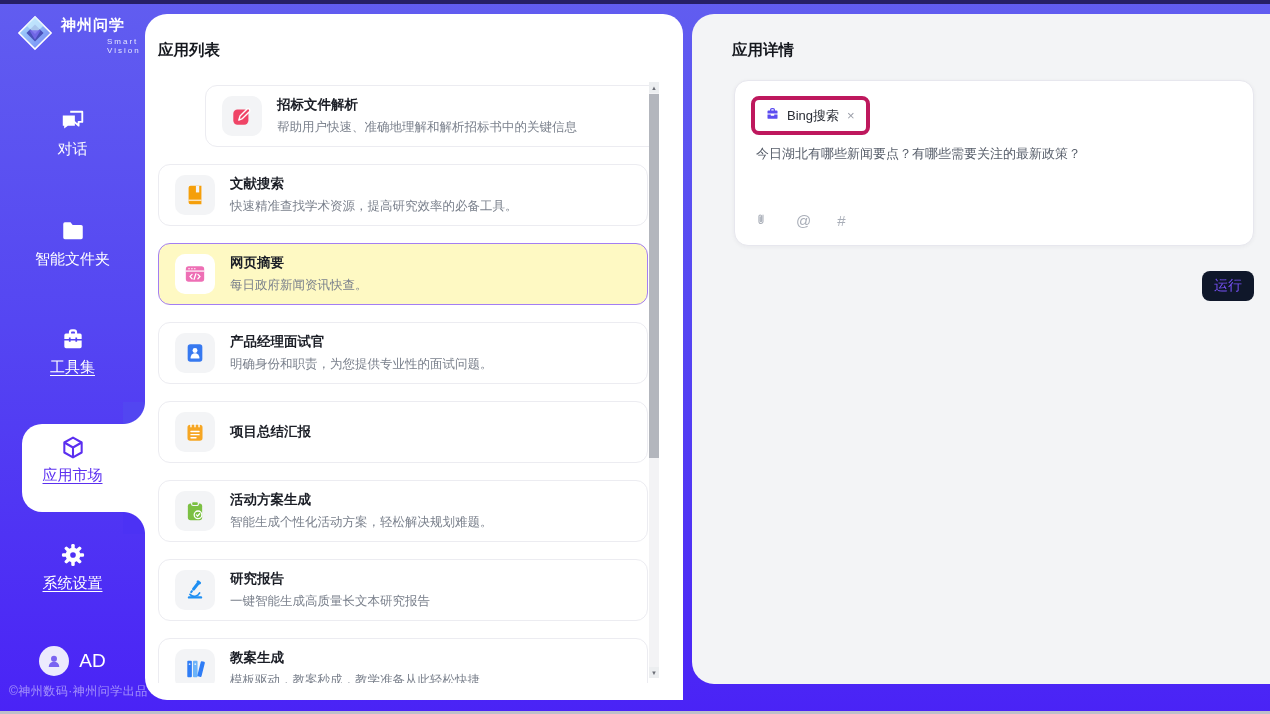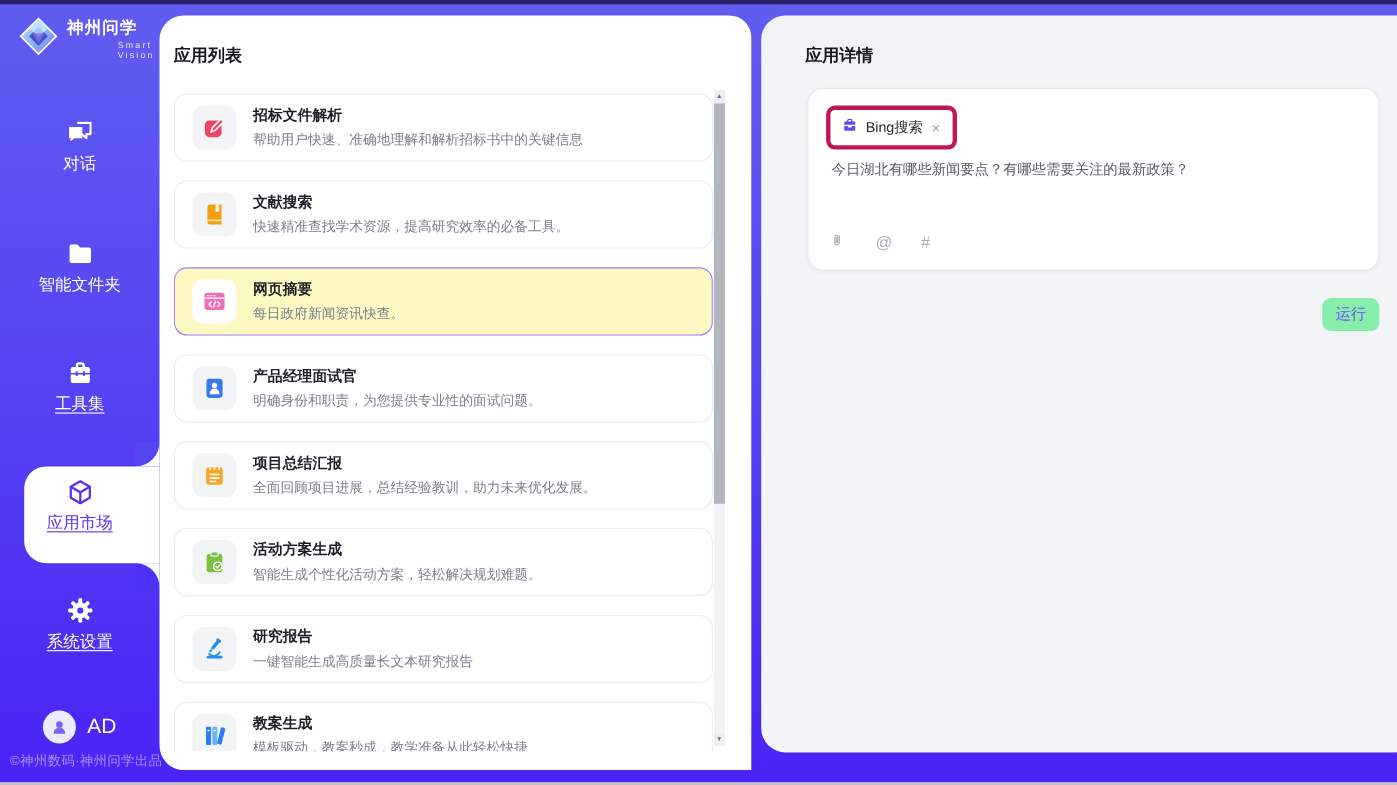--- a/index.html
+++ b/index.html
@@ -41,21 +41,21 @@
   .sb-footer { position:absolute; left:9px; top:683px; color:rgba(255,255,255,.48); font-size:12px;
                letter-spacing:.5px; z-index:22; white-space:nowrap; }
 
   
   .pl-title { position:absolute; left:13px; top:26px; font-size:15.5px; font-weight:bold; color:#15181e; }
   .pd-title { position:absolute; left:40px; top:26px; font-size:15.5px; font-weight:bold; color:#15181e; }
   .list-viewport { position:absolute; left:13px; top:66px; width:491px; height:603px; overflow:hidden; }
   .app-card { position:relative; width:490px; height:62px; margin:0 0 17px 0; background:#fff;
               border:1px solid #ececf1; border-radius:12px; display:flex; align-items:center;
               padding:0 16px; gap:15px; cursor:pointer; }
-  .app-card:first-child { margin-top:5px; }
+  .app-card:first-child { margin-top:5px;margin-left:47px; }
   .app-card.selected { background:#fef9c3; border:1.5px solid #a37ef3; }
   .app-icon-wrap { width:40px; height:40px; border-radius:10px; background:#f3f4f6; flex:0 0 40px;
                    display:flex; align-items:center; justify-content:center; }
   .app-card.selected .app-icon-wrap { background:#ffffff; }
   .app-texts { display:flex; flex-direction:column; gap:5px; min-width:0; }
   .app-title { font-size:13.5px; font-weight:bold; color:#1b1e26; }
   .app-desc { font-size:12.5px; color:#7a808c; white-space:nowrap; }
 
   
   .scrollbar { position:absolute; left:504px; top:68px; width:10px; height:596px; background:#f3f3f5;
@@ -69,21 +69,21 @@
   .detail-card { position:absolute; left:42px; top:66px; width:520px; height:166px; background:#fff;
                  border:1px solid #e7e7ee; border-radius:14px; box-shadow:0 1px 4px rgba(30,30,60,.05); }
   .tool-tag { position:absolute; left:16px; top:15px; display:inline-flex; align-items:center; gap:7px;
               padding:6px 10px; border:4px solid #be185d; border-radius:8px; background:#fff; cursor:default; }
   .tool-tag .tlabel { font-size:13px; color:#2a2d35; }
   .tool-tag .tclose { font-size:13px; color:#9a9ea8; cursor:pointer; padding:0 1px; }
   .prompt-text { position:absolute; left:21px; top:64px; right:20px; font-size:13px; color:#565d69; }
   .attach-row { position:absolute; left:21px; bottom:16px; display:flex; align-items:center; gap:26px;
                 color:#a9aeb8; }
   .attach-row .glyph { font-size:15px; line-height:1; cursor:pointer; }
-  .run-btn { position:absolute; right:36px; top:257px; width:52px; height:30px; background:#86efac;
+  .run-btn { position:absolute; right:36px; top:257px; width:52px; height:30px; background:#0f172a;
              color:#7550f3; font-size:14px; border:none; border-radius:8px; cursor:pointer;
              display:flex; align-items:center; justify-content:center; }
 </style>
 </head>
 <body>
 
 <div class="stage">
   <div class="frame-top"></div>
 
   <div class="sidebar">
@@ -243,21 +243,20 @@
             <svg width="22" height="22" viewBox="0 0 24 24">
               <rect x="3.8" y="4.2" width="16.4" height="17.3" rx="3" fill="#f6a623"></rect>
               <g stroke="#fff" stroke-width="1.5" stroke-linecap="round">
                 <path d="M7.6 2.3v4M12 2.3v4M16.4 2.3v4"></path>
                 <path d="M7.6 11.4h8.8M7.6 14.9h8.8M7.6 18.3h5.5"></path>
               </g>
             </svg>
           </div>
           <div class="app-texts">
             <div class="app-title">项目总结汇报</div>
-            <div class="app-desc">全面回顾项目进展，总结经验教训，助力未来优化发展。</div>
           </div>
         </div>
         <div class="app-card">
           <div class="app-icon-wrap">
             <svg width="22" height="22" viewBox="0 0 24 24">
               <rect x="4.2" y="3.8" width="15.6" height="18.2" rx="3" fill="#7cc043"></rect>
               <rect x="8.3" y="1.8" width="7.4" height="4.2" rx="1.6" fill="#7cc043" stroke="#f3f4f6" stroke-width="1.3"></rect>
               <circle cx="15.3" cy="16.2" r="4.2" fill="#7cc043" stroke="#fff" stroke-width="1.4"></circle>
               <path d="M13.5 16.2l1.3 1.3 2.3-2.5" stroke="#fff" stroke-width="1.4" fill="none" stroke-linecap="round"></path>
             </svg>

